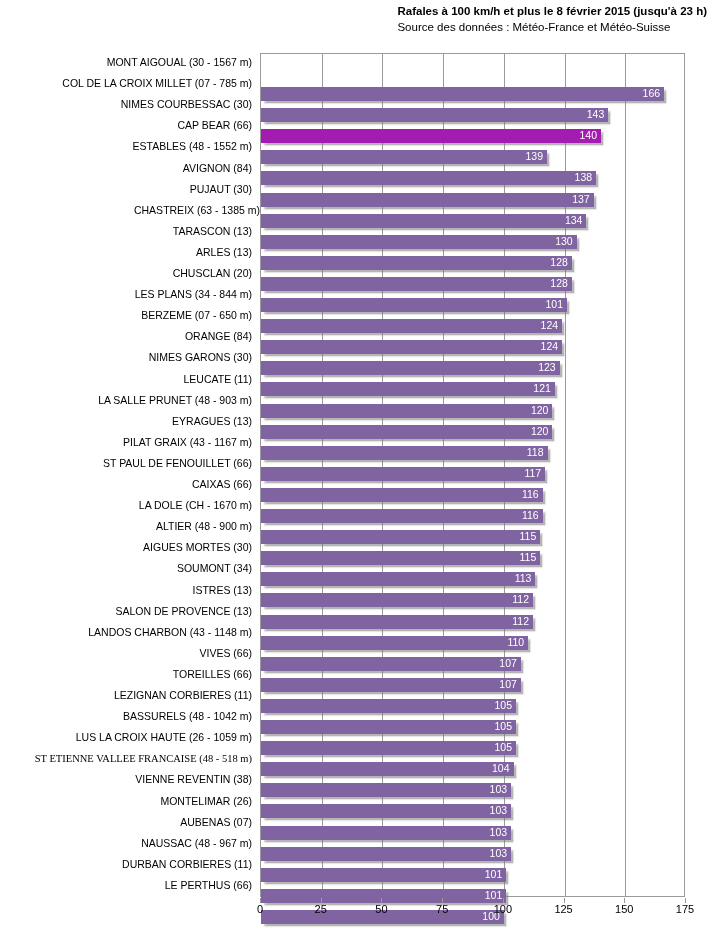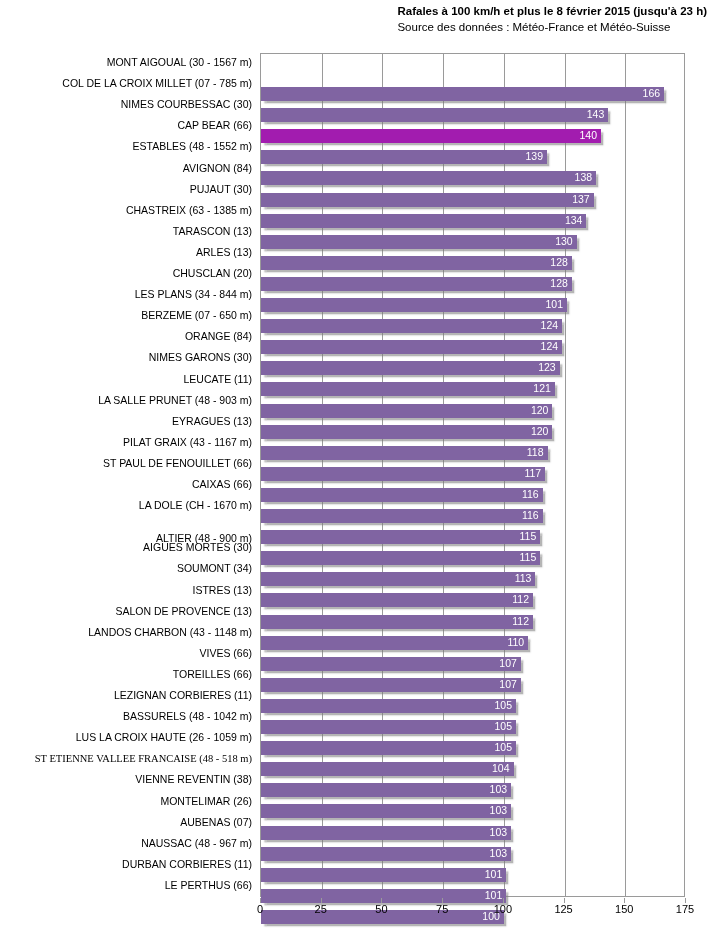--- a/index.html
+++ b/index.html
@@ -163,21 +163,21 @@
       </div>
       <div class="cat-row" style="top: 84.4px;">
         <div class="cat-label" style="top: 2px;">ESTABLES (48 - 1552 m)</div>
       </div>
       <div class="cat-row" style="top: 105.5px;">
         <div class="cat-label" style="top: 2px;">AVIGNON (84)</div>
       </div>
       <div class="cat-row" style="top: 126.6px;">
         <div class="cat-label" style="top: 2px;">PUJAUT (30)</div>
       </div>
-      <div class="cat-row" style="top: 147.7px;">
+      <div class="cat-row" style="top: 147.7px; padding-left: 8px;">
         <div class="cat-label" style="top: 2px;">CHASTREIX (63 - 1385 m)</div>
       </div>
       <div class="cat-row" style="top: 168.8px;">
         <div class="cat-label" style="top: 2px;">TARASCON (13)</div>
       </div>
       <div class="cat-row" style="top: 189.9px;">
         <div class="cat-label" style="top: 2px;">ARLES (13)</div>
       </div>
       <div class="cat-row" style="top: 211px;">
         <div class="cat-label" style="top: 2px;">CHUSCLAN (20)</div>
@@ -208,21 +208,21 @@
       </div>
       <div class="cat-row" style="top: 400.9px;">
         <div class="cat-label" style="top: 2px;">ST PAUL DE FENOUILLET (66)</div>
       </div>
       <div class="cat-row" style="top: 422px;">
         <div class="cat-label" style="top: 2px;">CAIXAS (66)</div>
       </div>
       <div class="cat-row" style="top: 443.1px;">
         <div class="cat-label" style="top: 2px;">LA DOLE (CH - 1670 m)</div>
       </div>
-      <div class="cat-row" style="top: 464.2px; margin-top: 12px;">
+      <div class="cat-row" style="top: 464.2px;">
         <div class="cat-label" style="top: 2px;">ALTIER (48 - 900 m)</div>
       </div>
       <div class="cat-row" style="top: 485.3px;">
         <div class="cat-label" style="top: 2px;">AIGUES MORTES (30)</div>
       </div>
       <div class="cat-row" style="top: 506.4px;">
         <div class="cat-label" style="top: 2px;">SOUMONT (34)</div>
       </div>
       <div class="cat-row" style="top: 527.5px;">
         <div class="cat-label" style="top: 2px;">ISTRES (13)</div>

